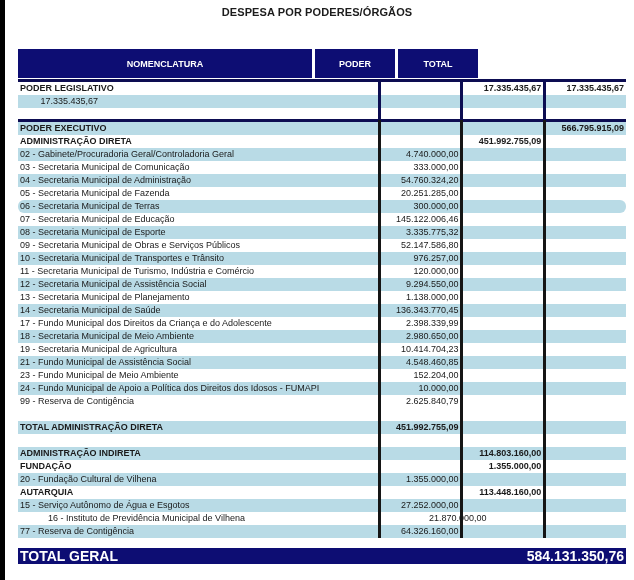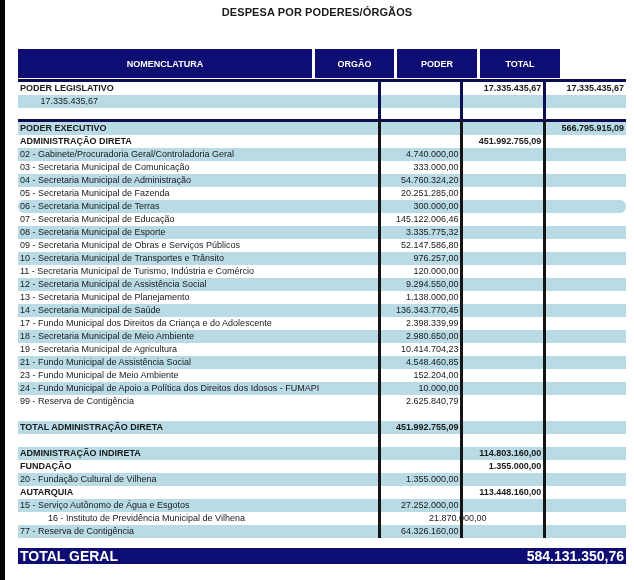--- a/index.html
+++ b/index.html
@@ -45,21 +45,20 @@
 </style>
 </head>
 <body>
 
 <div class="edge-left"></div>
 
 <div class="title">DESPESA POR PODERES/ÓRGÃOS</div>
 
 <div class="header">
   <div class="hcell h-nom">NOMENCLATURA</div>
-  <div class="hcell h-org">ORGÃO</div>
   <div class="hcell h-pod">PODER</div>
   <div class="hcell h-tot">TOTAL</div>
 </div>
 
 <div class="sep" style="top:79px;"></div>
 
 <div class="rows" id="rows">
     <div class="row bold" style="position: absolute; top: 0px; width: 608px;">
       <div class="c-nom">PODER LEGISLATIVO</div>
       <div class="c-org"></div>

